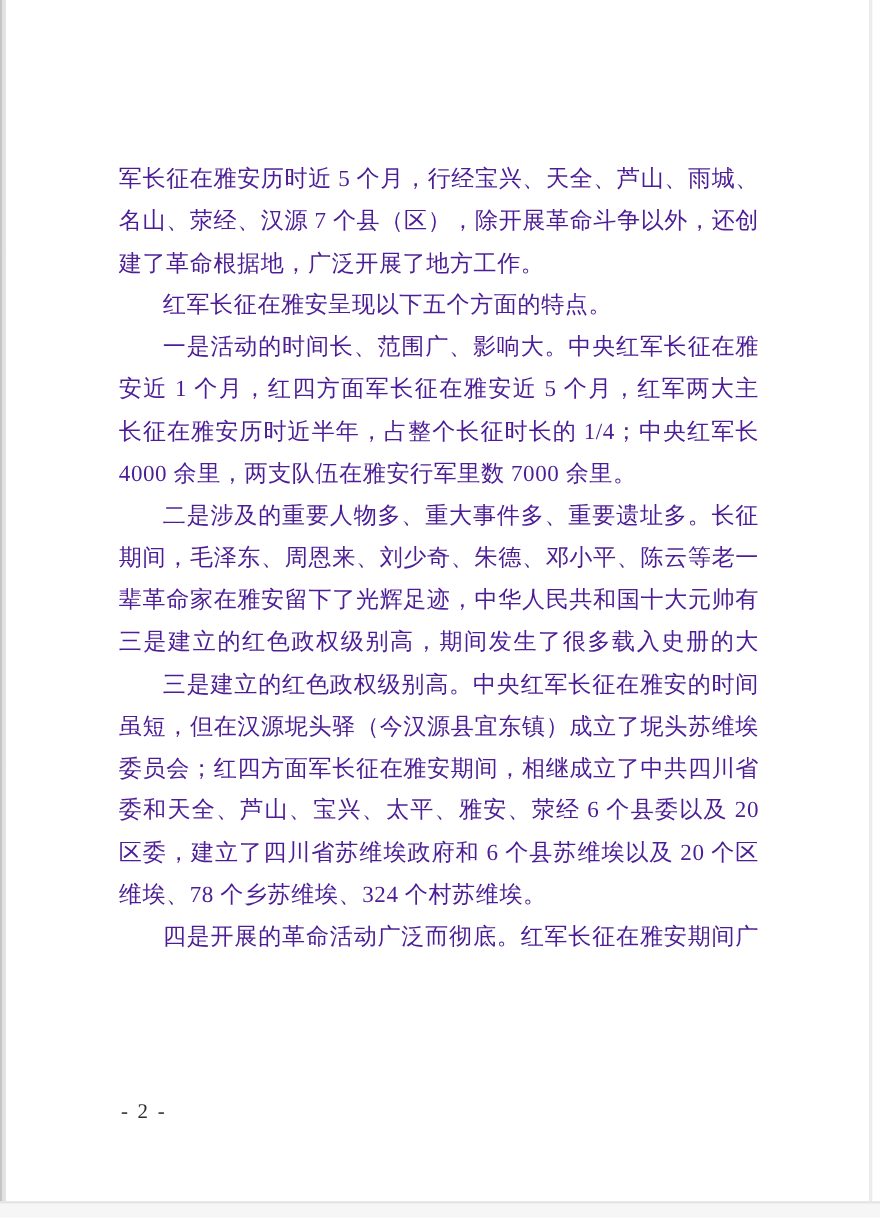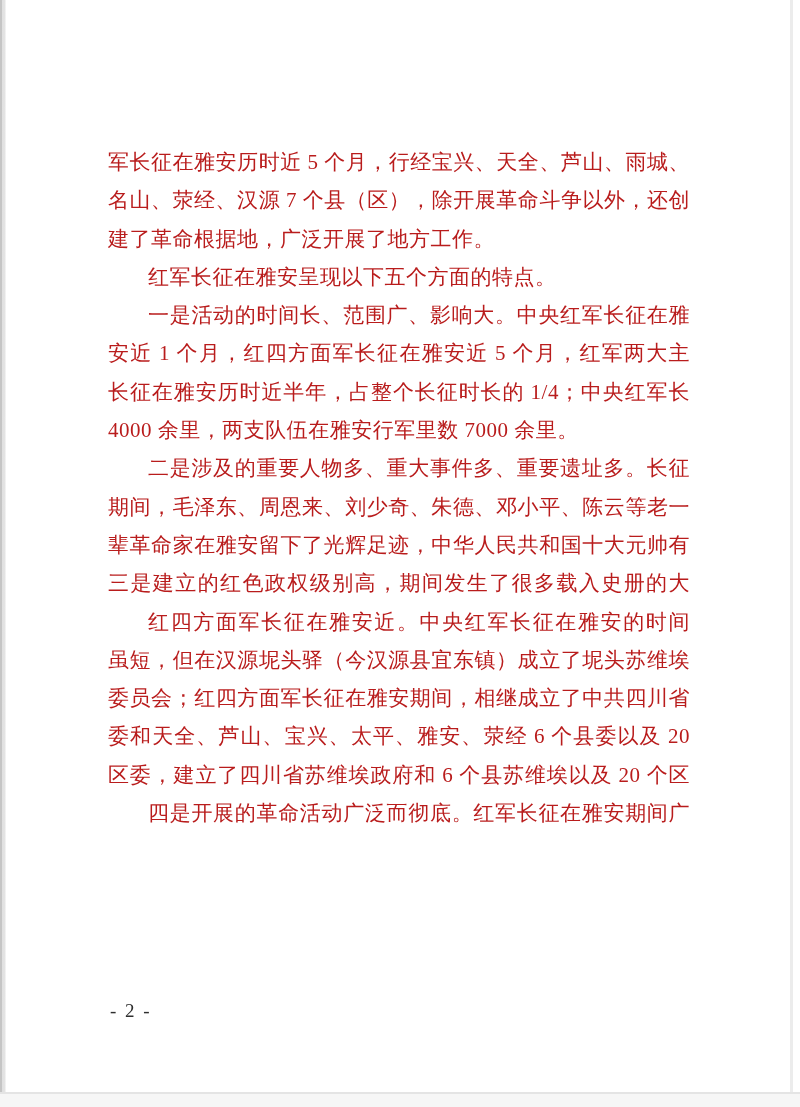--- a/index.html
+++ b/index.html
@@ -25,21 +25,21 @@
   }
   .scan-edge-bottom {
     position: absolute; left: 0; right: 0; bottom: 0; height: 13px;
     background: #f6f6f6;
     border-top: 2px solid #e4e4e4;
   }
   
   .text-block {
     position: absolute;
     left: 108px; top: 143px; width: 582px;
-    color: #b91c1c;
+    color: #4c1d95;
   }
   .doc-line {
     height: 38.3px;
     line-height: 38.3px;
     font-size: 21px;
     overflow: hidden;
     text-align: justify;
     text-align-last: justify;
     white-space: pre-wrap;
     letter-spacing: 0.5px;
@@ -68,22 +68,23 @@
       <div class="doc-line end">建了革命根据地，广泛开展了地方工作。</div>
       <div class="doc-line indent end">红军长征在雅安呈现以下五个方面的特点。</div>
       <div class="doc-line indent">一是活动的时间长、范围广、影响大。中央红军长征在雅</div>
       <div class="doc-line">安近 1 个月，红四方面军长征在雅安近 5 个月，红军两大主力</div>
       <div class="doc-line">长征在雅安历时近半年，占整个长征时长的 1/4；中央红军长征</div>
       <div class="doc-line end">4000 余里，两支队伍在雅安行军里数 7000 余里。</div>
       <div class="doc-line indent">二是涉及的重要人物多、重大事件多、重要遗址多。长征</div>
       <div class="doc-line">期间，毛泽东、周恩来、刘少奇、朱德、邓小平、陈云等老一</div>
       <div class="doc-line">辈革命家在雅安留下了光辉足迹，中华人民共和国十大元帅有</div>
       <div class="doc-line">三是建立的红色政权级别高，期间发生了很多载入史册的大事。</div>
-      <div class="doc-line indent">红四方面军长征在雅安近。中央红军长征在雅安的时间</div>
+      <div class="doc-line indent">三是建立的红色政权级别高。中央红军长征在雅安的时间</div>
       <div class="doc-line">虽短，但在汉源坭头驿（今汉源县宜东镇）成立了坭头苏维埃</div>
       <div class="doc-line">委员会；红四方面军长征在雅安期间，相继成立了中共四川省</div>
       <div class="doc-line">委和天全、芦山、宝兴、太平、雅安、荥经 6 个县委以及 20 个</div>
       <div class="doc-line">区委，建立了四川省苏维埃政府和 6 个县苏维埃以及 20 个区苏</div>
+      <div class="doc-line end">维埃、78 个乡苏维埃、324 个村苏维埃。</div>
       <div class="doc-line indent">四是开展的革命活动广泛而彻底。红军长征在雅安期间广</div>
     </div>
 
   <div class="page-number">- 2 -</div>
 </div>
 
 </body></html>

